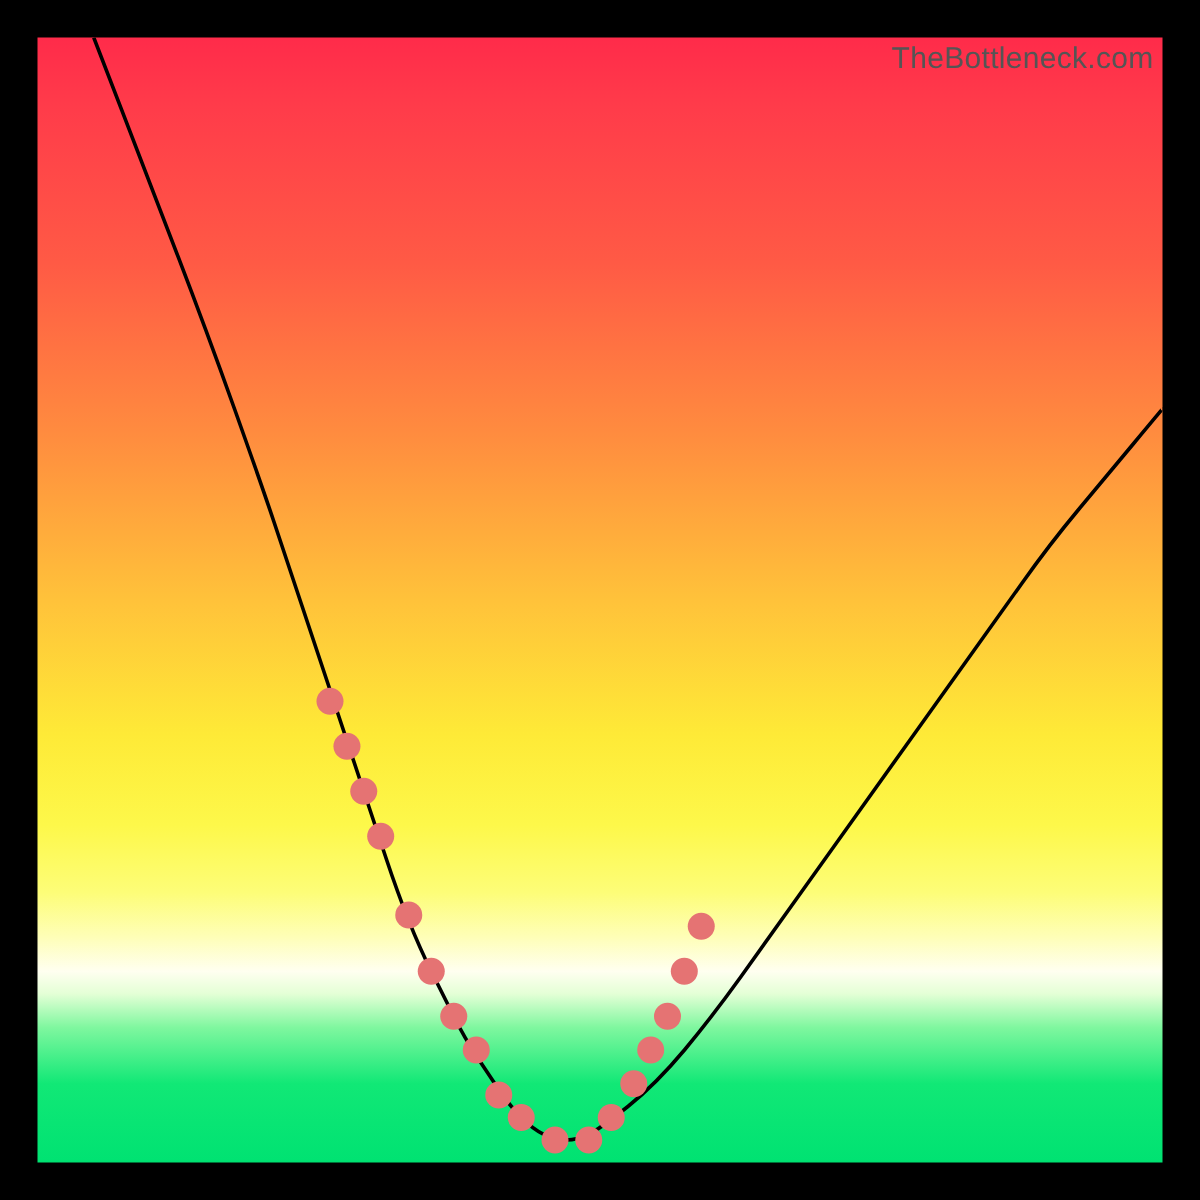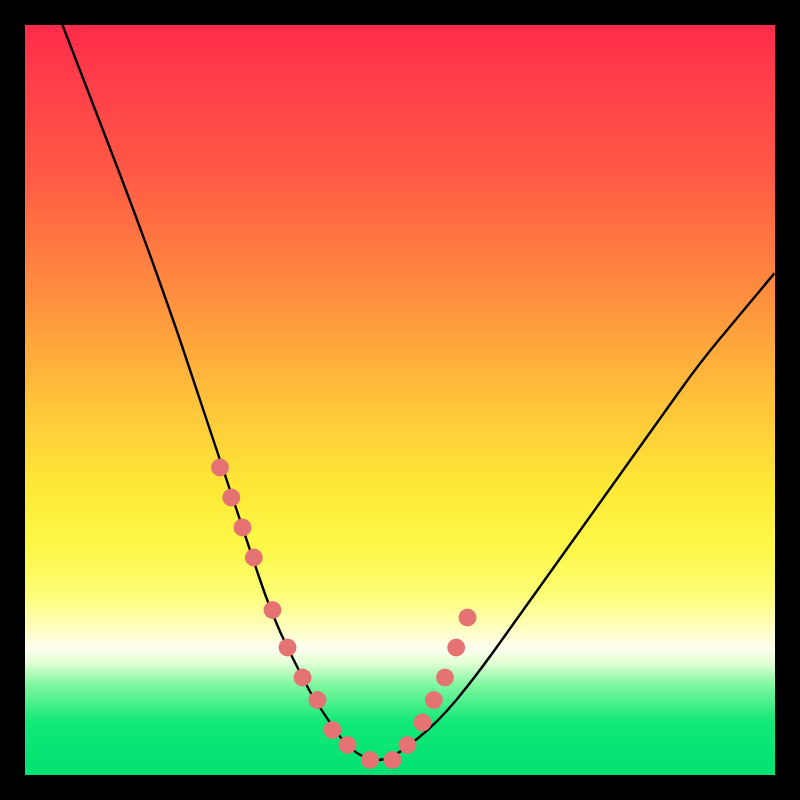--- a/index.html
+++ b/index.html
@@ -50,20 +50,21 @@
     top: 0;
     width: 750px;
     height: 750px;
     z-index: 2;
   }
 </style>
 </head>
 <body>
 
 <div class="frame">
+  <div class="watermark">TheBottleneck.com</div>
   <svg class="curve" viewBox="0 0 750 750">
     <path d="M 37.5 0.0 Q 37.5 0.0 56.3 48.8 Q 75.0 97.5 93.8 146.3 Q 112.5 195.0 131.3 247.5 Q 150.0 300.0 157.5 322.5 Q 165.0 345.0 176.3 378.8 Q 187.5 412.5 198.8 446.3 Q 210.0 480.0 217.5 502.5 Q 225.0 525.0 232.5 547.5 Q 240.0 570.0 247.5 588.8 Q 255.0 607.5 262.5 622.5 Q 270.0 637.5 277.5 652.5 Q 285.0 667.5 292.5 678.8 Q 300.0 690.0 307.5 701.3 Q 315.0 712.5 322.5 720.0 Q 330.0 727.5 337.5 731.3 Q 345.0 735.0 352.5 735.0 Q 360.0 735.0 367.5 731.3 Q 375.0 727.5 393.8 712.5 Q 412.5 697.5 431.3 675.0 Q 450.0 652.5 468.8 626.3 Q 487.5 600.0 506.3 573.8 Q 525.0 547.5 543.8 521.3 Q 562.5 495.0 581.3 468.8 Q 600.0 442.5 618.8 416.3 Q 637.5 390.0 656.3 363.8 Q 675.0 337.5 693.8 315.0 Q 712.5 292.5 731.3 270.0 T 750.0 247.5 " fill="none" stroke="#000000" stroke-width="2.4"></path>
     <g>
         <circle cx="195.0" cy="442.5" r="9" fill="#e57373"></circle>
         <circle cx="206.3" cy="472.5" r="9" fill="#e57373"></circle>
         <circle cx="217.5" cy="502.5" r="9" fill="#e57373"></circle>
         <circle cx="228.8" cy="532.5" r="9" fill="#e57373"></circle>
         <circle cx="247.5" cy="585.0" r="9" fill="#e57373"></circle>
         <circle cx="262.5" cy="622.5" r="9" fill="#e57373"></circle>
         <circle cx="277.5" cy="652.5" r="9" fill="#e57373"></circle>

